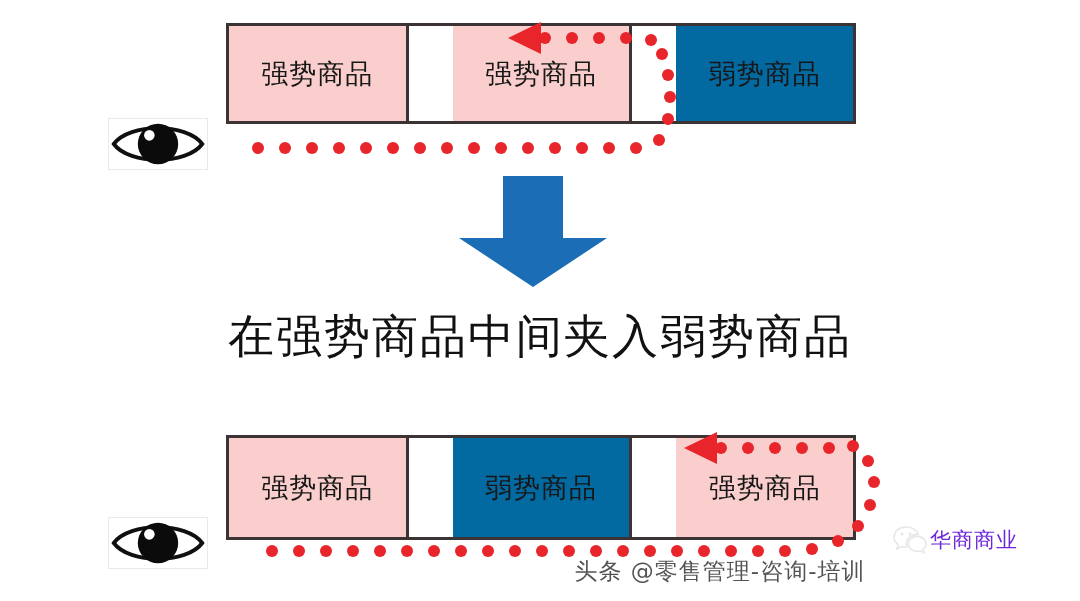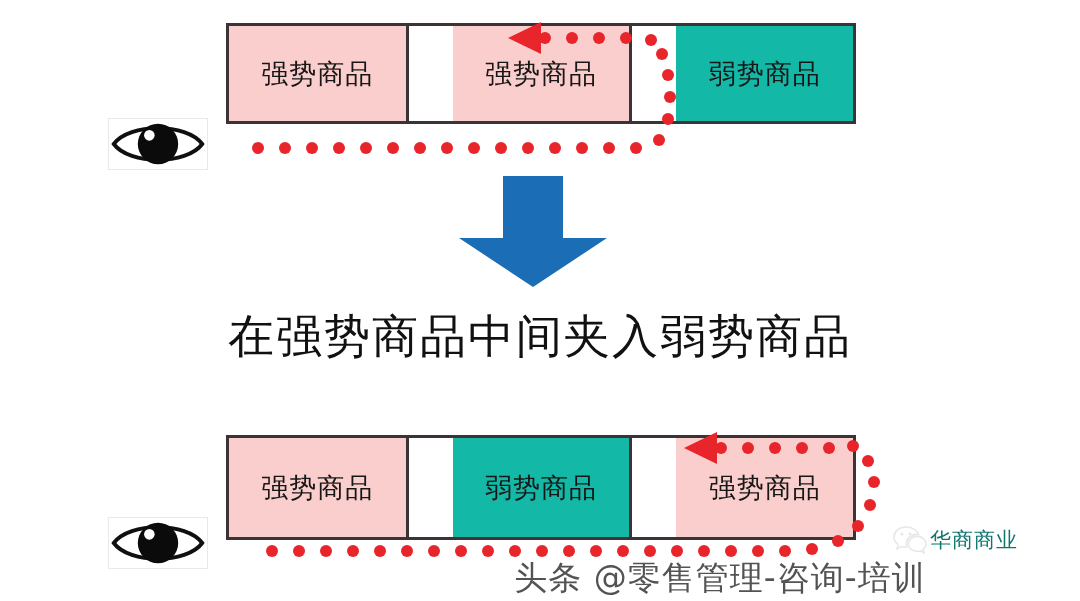--- a/index.html
+++ b/index.html
@@ -34,21 +34,21 @@
     flex: 1 1 0;
     display: flex;
     align-items: center;
     justify-content: center;
     box-sizing: border-box;
     border-right: 3px solid #3b3334;
     position: relative;
   }
   .cell:last-child { border-right: none; }
   .cell.strong { background: #f9cecc; }
-  .cell.weak   { background: #14b8a6; }
+  .cell.weak   { background: #0369a1; }
 
   .cell-label {
     font-family: "DejaVu Sans", "Liberation Sans", sans-serif;
     font-size: 27px;
     color: #171717;
     letter-spacing: 1px;
     white-space: nowrap;
     z-index: 3;
   }
 
@@ -109,32 +109,32 @@
     height: 30px;
     opacity: 0.35;
   }
   .wm-logo svg { display: block; width: 100%; height: 100%; }
   .wm-brand {
     position: absolute;
     left: 930px;
     top: 526px;
     font-family: "DejaVu Sans", "Liberation Sans", sans-serif;
     font-size: 21px;
-    color: #0f766e;
+    color: #6d28d9;
     white-space: nowrap;
     letter-spacing: 1px;
   }
   .wm-handle {
     position: absolute;
     left: 0;
     top: 556px;
     width: 1080px;
     text-align: center;
     font-family: "DejaVu Sans", "Liberation Sans", sans-serif;
-    font-size: 33px;
+    font-size: 23px;
     color: #2e2e2e;
     opacity: 0.82;
     white-space: nowrap;
     letter-spacing: 1px;
   }
   .wm-handle-inner {
     display: inline-block;
     padding-left: 360px;
   }
 </style>

